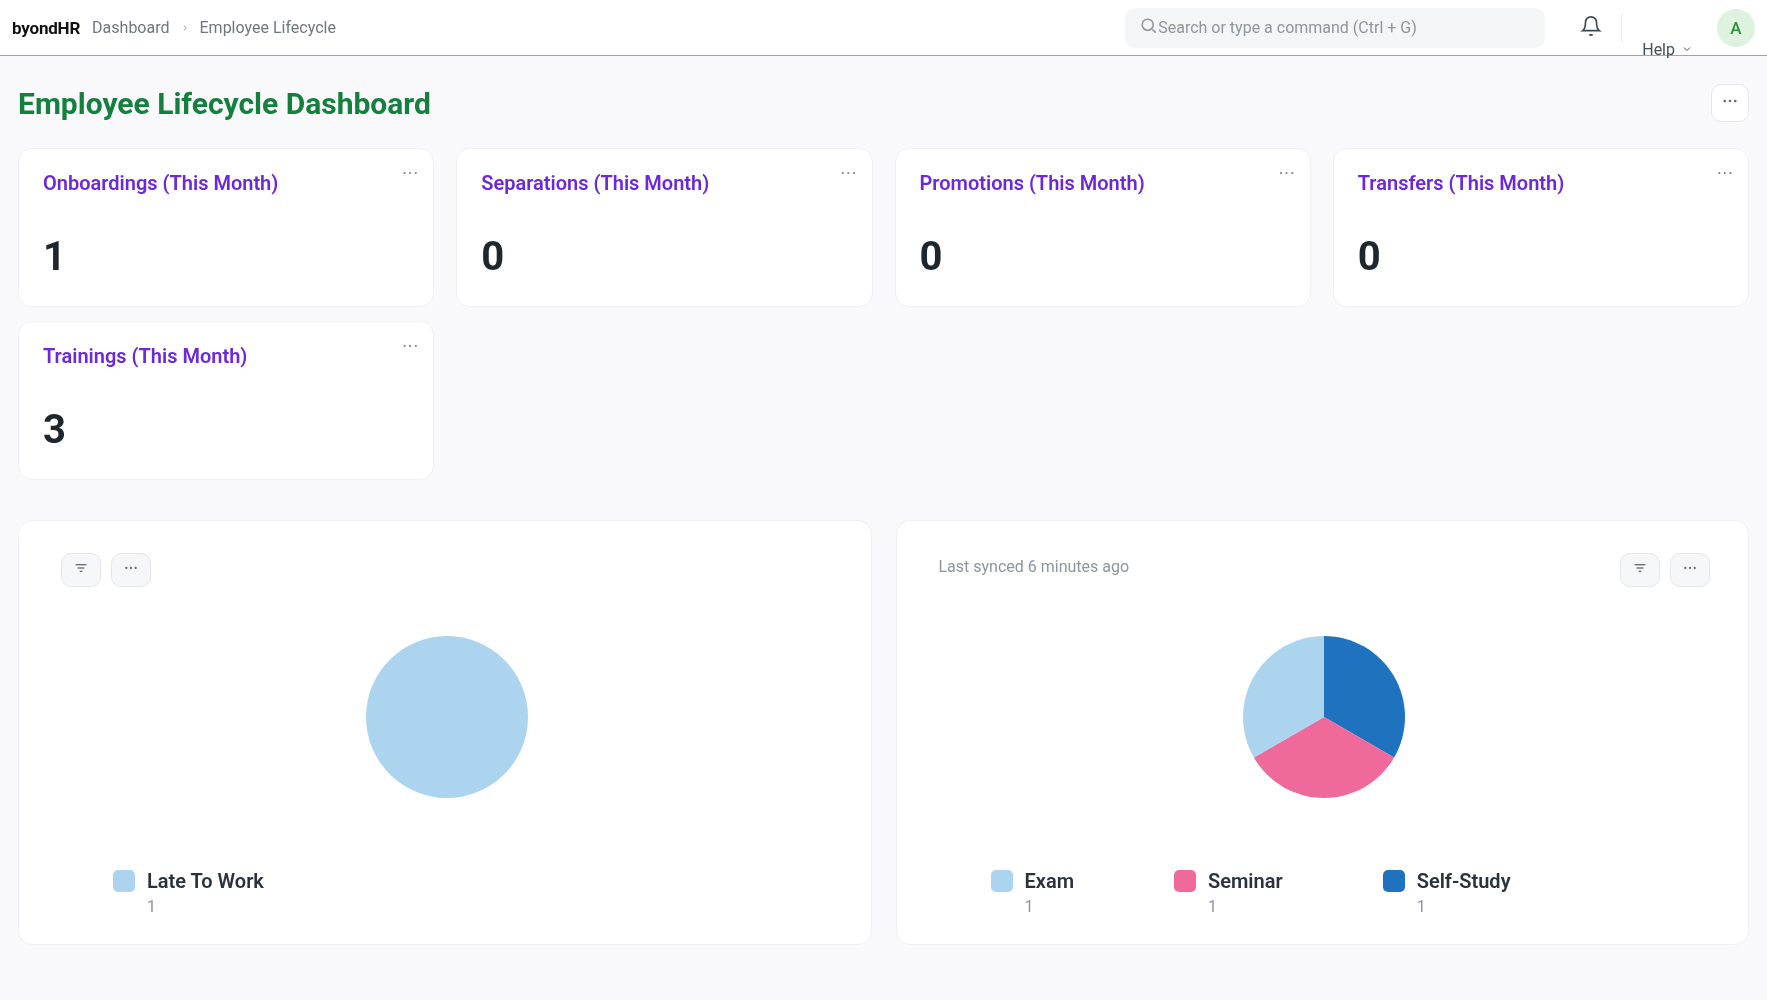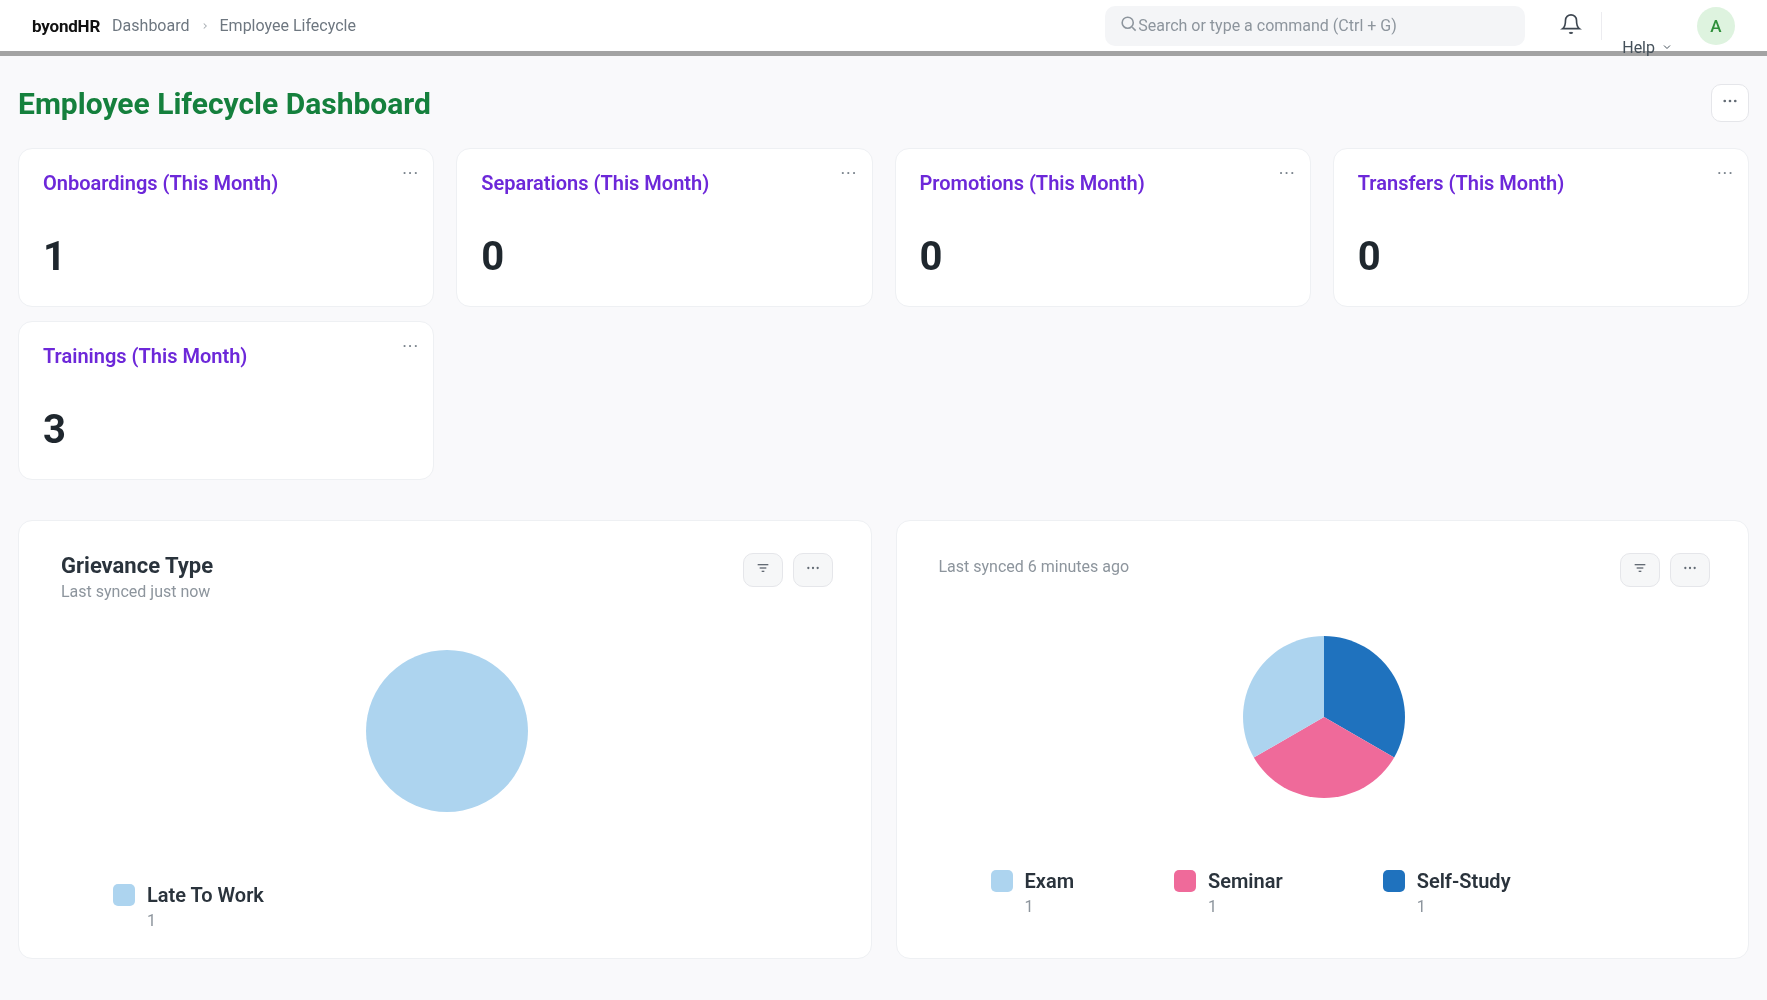--- a/index.html
+++ b/index.html
@@ -10,22 +10,22 @@
       width: 1767px;
       height: 1000px;
       overflow: hidden;
     }
     
     .topbar {
       height: 56px;
       background: #fff;
       display: flex;
       align-items: center;
-      padding: 0 32px;
-      border-bottom: 5px solid #a3a3a3;
+      padding: 0 12px;
+      border-bottom: 1px solid #a3a3a3;
     }
     .logo {
       font-weight: 700;
       font-size: 17px;
       color: #111;
       margin-right: 12px;
       letter-spacing: -0.2px;
     }
     .breadcrumb {
       display: flex;
@@ -268,24 +268,20 @@
     <div class="card-menu"><span>···</span></div>
     <h3>Trainings (This Month)</h3>
     <div class="value">3</div>
   </div>
 </div>
 
 <div class="panels">
 
   <div class="panel">
     <div class="panel-head">
-      <div class="titles">
-        <div class="panel-title">Grievance Type</div>
-        <div class="panel-sub">Last synced just now</div>
-      </div>
       <div class="panel-actions">
         <div class="pill-btn">
           <span>
             <svg width="16" height="16" viewBox="0 0 24 24" fill="none" stroke="#636b74" stroke-width="2">
                 <line x1="4" y1="7" x2="20" y2="7"></line>
                 <line x1="7" y1="12" x2="17" y2="12"></line>
                 <line x1="10" y1="17" x2="14" y2="17"></line>
               </svg>
           </span>
         </div>

